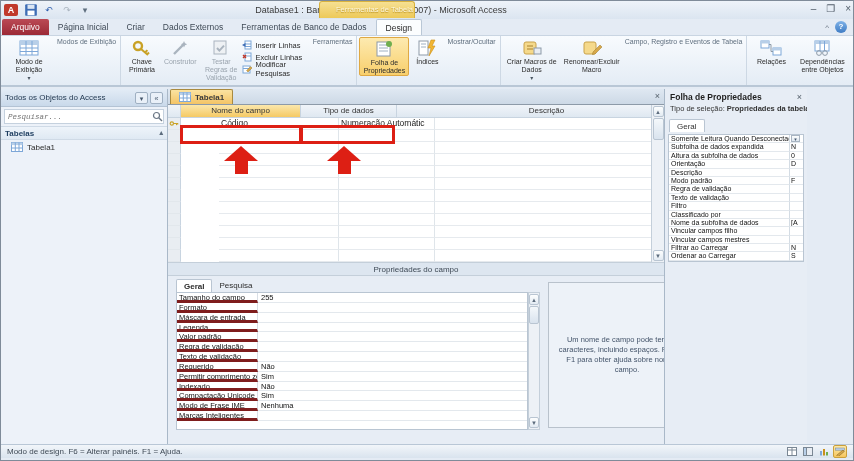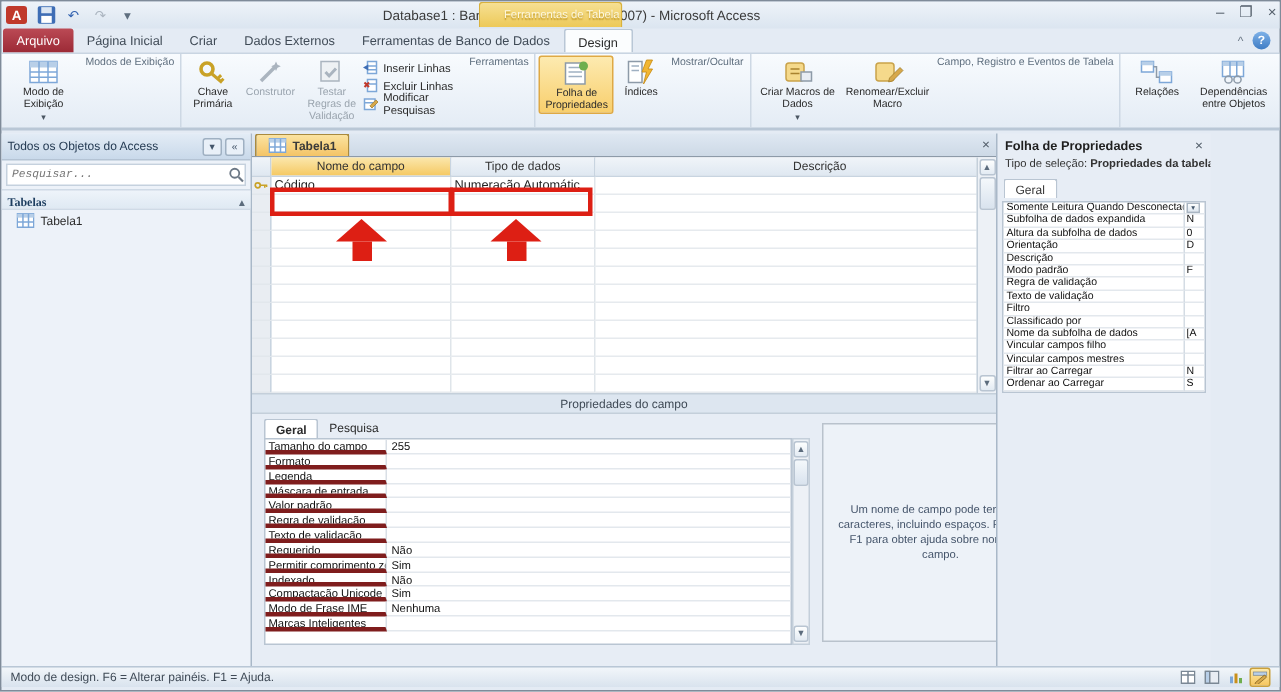--- a/index.html
+++ b/index.html
@@ -55,21 +55,21 @@
   .nav-header { height:18px; background:linear-gradient(#e3ecf6,#c9d9ea); border-bottom:1px solid #b4c3d4;
     display:flex; align-items:center; font-size:8px; color:#243a52; padding:0 4px; }
   .nav-header .txt { flex:1; }
   .nav-ctl { width:13px; height:12px; border:1px solid #9fb0c2; border-radius:2px; background:#e9f0f8;
     font-size:7px; color:#44566b; text-align:center; line-height:11px; margin-left:2px; }
   .nav-search { height:15px; margin:2px 3px; background:#fff; border:1px solid #c5d1de; display:flex; align-items:center; }
   .nav-search input { flex:1; border:none; outline:none; font-size:7.5px; font-style:italic; color:#8a939e;
     padding:0 3px; background:transparent; font-family:Liberation Mono, monospace; }
   .mag { width:11px; height:11px; }
   .nav-group { height:14px; background:linear-gradient(#eef4fa,#dfe9f3); border-top:1px solid #cfdae6; border-bottom:1px solid #cfdae6;
-    display:flex; align-items:flex-end; padding:0 4px; font-size:8px; font-weight:bold; color:#1d3d5f;font-family:Liberation Serif, serif; }
+    display:flex; align-items:center; padding:0 4px; font-size:8px; font-weight:bold; color:#1d3d5f; }
   .nav-group .chev { margin-left:auto; color:#5c6c7d; font-size:7px; }
   .nav-item { height:14px; display:flex; align-items:center; gap:4px; padding-left:10px; font-size:8px; color:#2b2b2b; }
   .tbl-ic { width:12px; height:10px; }
   
   .doc { flex:1; position:relative; background:#e7edf5; }
   .doc-tabstrip { position:absolute; left:0; top:0; width:100%; height:16px;
     background:linear-gradient(#dfe8f2,#cdd9e6); border-bottom:1px solid #8d9aa8; display:flex; align-items:flex-end; }
   .doc-tab { height:15px; margin-left:2px; padding:0 8px; display:flex; align-items:center; gap:4px;
     background:linear-gradient(#fbe3a1,#f4c466); border:1px solid #a98a3f; border-bottom:none;
     border-radius:2px 2px 0 0; font-size:8px; font-weight:bold; color:#3a3a3a; }
@@ -79,21 +79,21 @@
   .g-hcell { border-right:1px solid #c8d4e0; border-bottom:1px solid #c8d4e0;
     background:linear-gradient(#f0f4f9,#dfe8f1); font-size:8px; color:#333; text-align:center; line-height:12px; }
   .g-hcell.sel { width:13px; } .g-hcell.name { width:120px; background:linear-gradient(#fbe7ac,#f5c963); }
   .g-hcell.type { width:96px; } .g-hcell.desc { flex:1; }
   .g-row { display:flex; height:12px; }
   .g-sel { width:13px; background:#e9edf2; border-right:1px solid #c8d4e0; border-bottom:1px solid #e2e7ec;
     display:flex; align-items:center; justify-content:center; }
   .g-row.current .g-sel { background:#f9c86a; }
   .g-c { border-right:1px solid #dfe5ea; border-bottom:1px solid #e6eaee; font-size:8.5px; padding:0 2px;
     line-height:11px; white-space:nowrap; overflow:hidden; color:#222; }
-  .g-name { width:120px; } .g-type { width:96px; } .g-desc { flex:1; }
+  .g-name { width:120px;margin-left:38px; } .g-type { width:96px; } .g-desc { flex:1; }
   .caret { display:inline-block; width:1px; height:8px; background:#000; vertical-align:middle; margin-left:1px; }
   .vscroll { position:absolute; right:0; top:16px; width:13px; height:157px; background:#edf1f6; border-left:1px solid #c4cfda;
     display:flex; flex-direction:column; align-items:center; }
   .sbtn { width:11px; height:11px; margin:1px 0; background:linear-gradient(#fdfefe,#e3ebf3); border:1px solid #b9c5d2;
     font-size:6px; color:#5c6c7d; text-align:center; line-height:10px; border-radius:2px; }
   .sthumb { width:11px; height:22px; background:linear-gradient(#f4f8fb,#d9e3ee); border:1px solid #b9c5d2; border-radius:2px; }
   .sspacer { flex:1; }
   .fp-divider { position:absolute; left:0; top:173px; width:100%; height:14px; background:#dde6f0;
     border-top:1px solid #c4cfda; border-bottom:1px solid #c4cfda; font-size:8px; color:#3f4a56;
     text-align:center; line-height:13px; }
@@ -518,25 +518,25 @@
         <div class="fp-grid">
             <div class="fp-row">
               <div class="fp-label">Tamanho do campo</div>
               <div class="fp-value">255</div>
             </div>
             <div class="fp-row">
               <div class="fp-label">Formato</div>
               <div class="fp-value"></div>
             </div>
             <div class="fp-row">
+              <div class="fp-label">Máscara de entrada</div>
+              <div class="fp-value"></div>
+            </div>
+            <div class="fp-row">
               <div class="fp-label">Legenda</div>
-              <div class="fp-value"></div>
-            </div>
-            <div class="fp-row">
-              <div class="fp-label">Máscara de entrada</div>
               <div class="fp-value"></div>
             </div>
             <div class="fp-row">
               <div class="fp-label">Valor padrão</div>
               <div class="fp-value"></div>
             </div>
             <div class="fp-row">
               <div class="fp-label">Regra de validação</div>
               <div class="fp-value"></div>
             </div>

